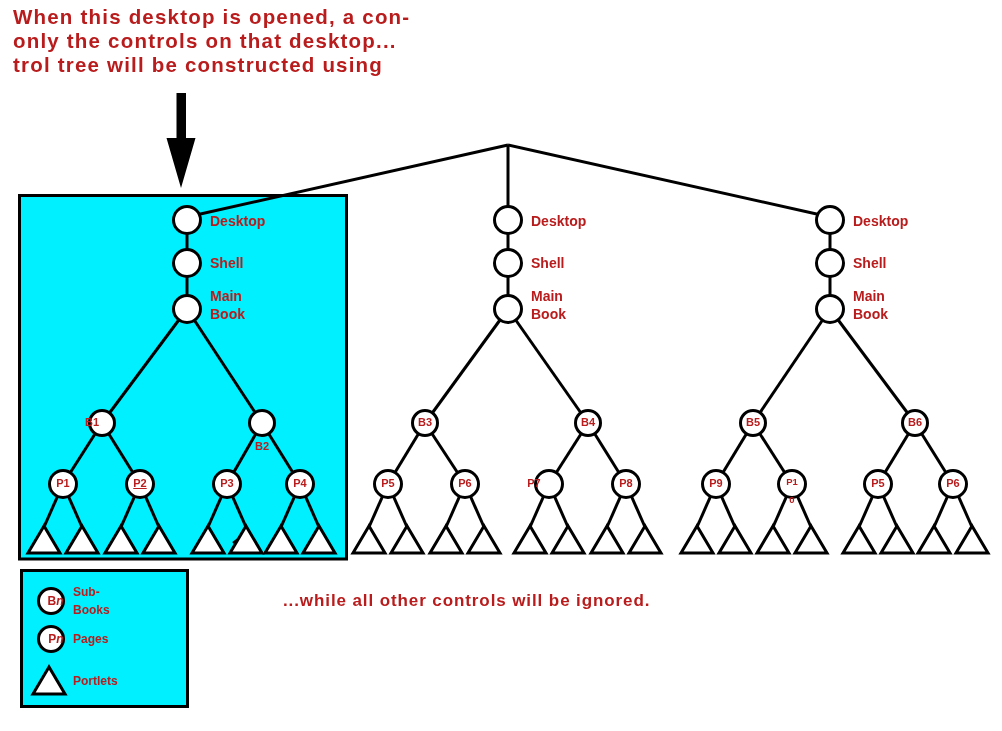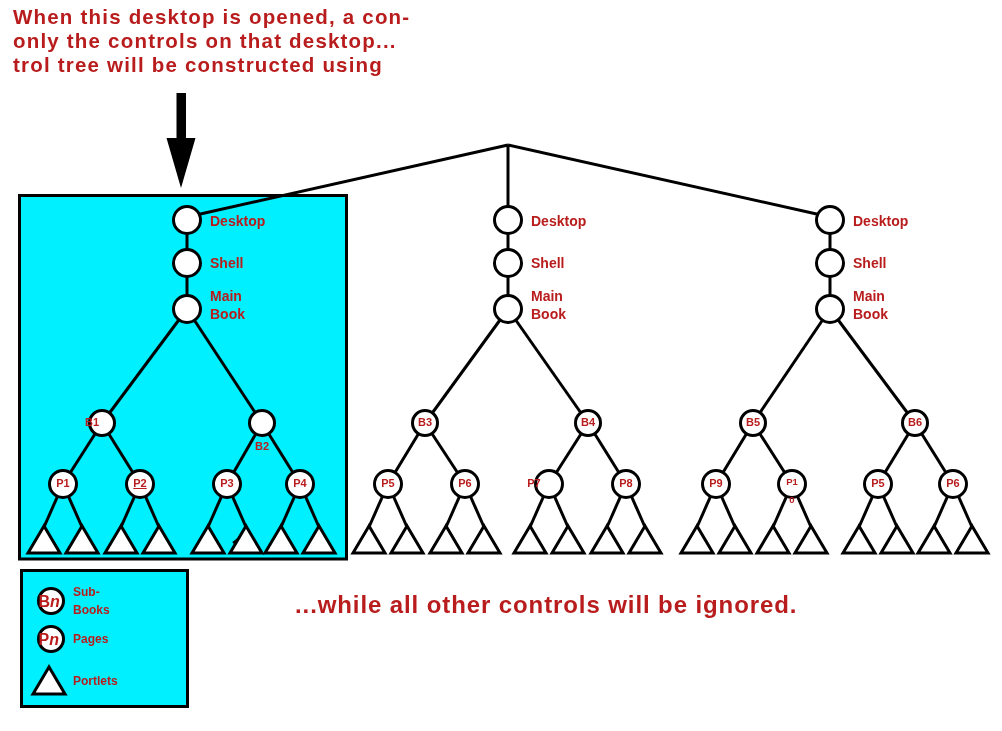--- a/index.html
+++ b/index.html
@@ -8,25 +8,25 @@
   svg{position:absolute;left:0;top:0}
   .box{stroke:#000;stroke-width:3}
   .edge{stroke:#000;stroke-width:3;fill:none}
   .thin{stroke-width:2.5}
   .node{fill:#fff;stroke:#000;stroke-width:3}
   .arrow{fill:#000;stroke:none}
   .labels{position:absolute;left:0;top:0;right:0;bottom:0;font-weight:bold;color:#b91c1c}
   .labels > div{position:absolute}
   .top-note{left:13px;top:5px;font-size:20.5px;line-height:24px;letter-spacing:1.2px;white-space:nowrap}
   .top-note div{position:static}
-  .bottom-note{left:295px;top:591px;font-size:24px;letter-spacing:0.9px;white-space:nowrap}
+  .bottom-note{left:283px;top:591px;font-size:17px;letter-spacing:0.9px;white-space:nowrap}
   .lvl{font-size:14px;line-height:18px}
   .node-label{font-size:11px;line-height:13px;text-align:center}
   .wrap{word-break:break-all}
-  .badge{width:25px;text-align:left;font-size:16px;line-height:15px}
+  .badge{width:25px;text-align:right;font-size:12px;line-height:15px}
   .badge i{font-style:italic}
   .b1{left:38.5px;top:594px}
   .b2{left:38.5px;top:632px}
   .legend-label{font-size:12px;line-height:18px}
   .legend-label div{position:static}
   .l1{left:73px;top:583px}
   .l2{left:73px;top:630px}
   .l3{left:73px;top:672px}
 </style>
 </head>

